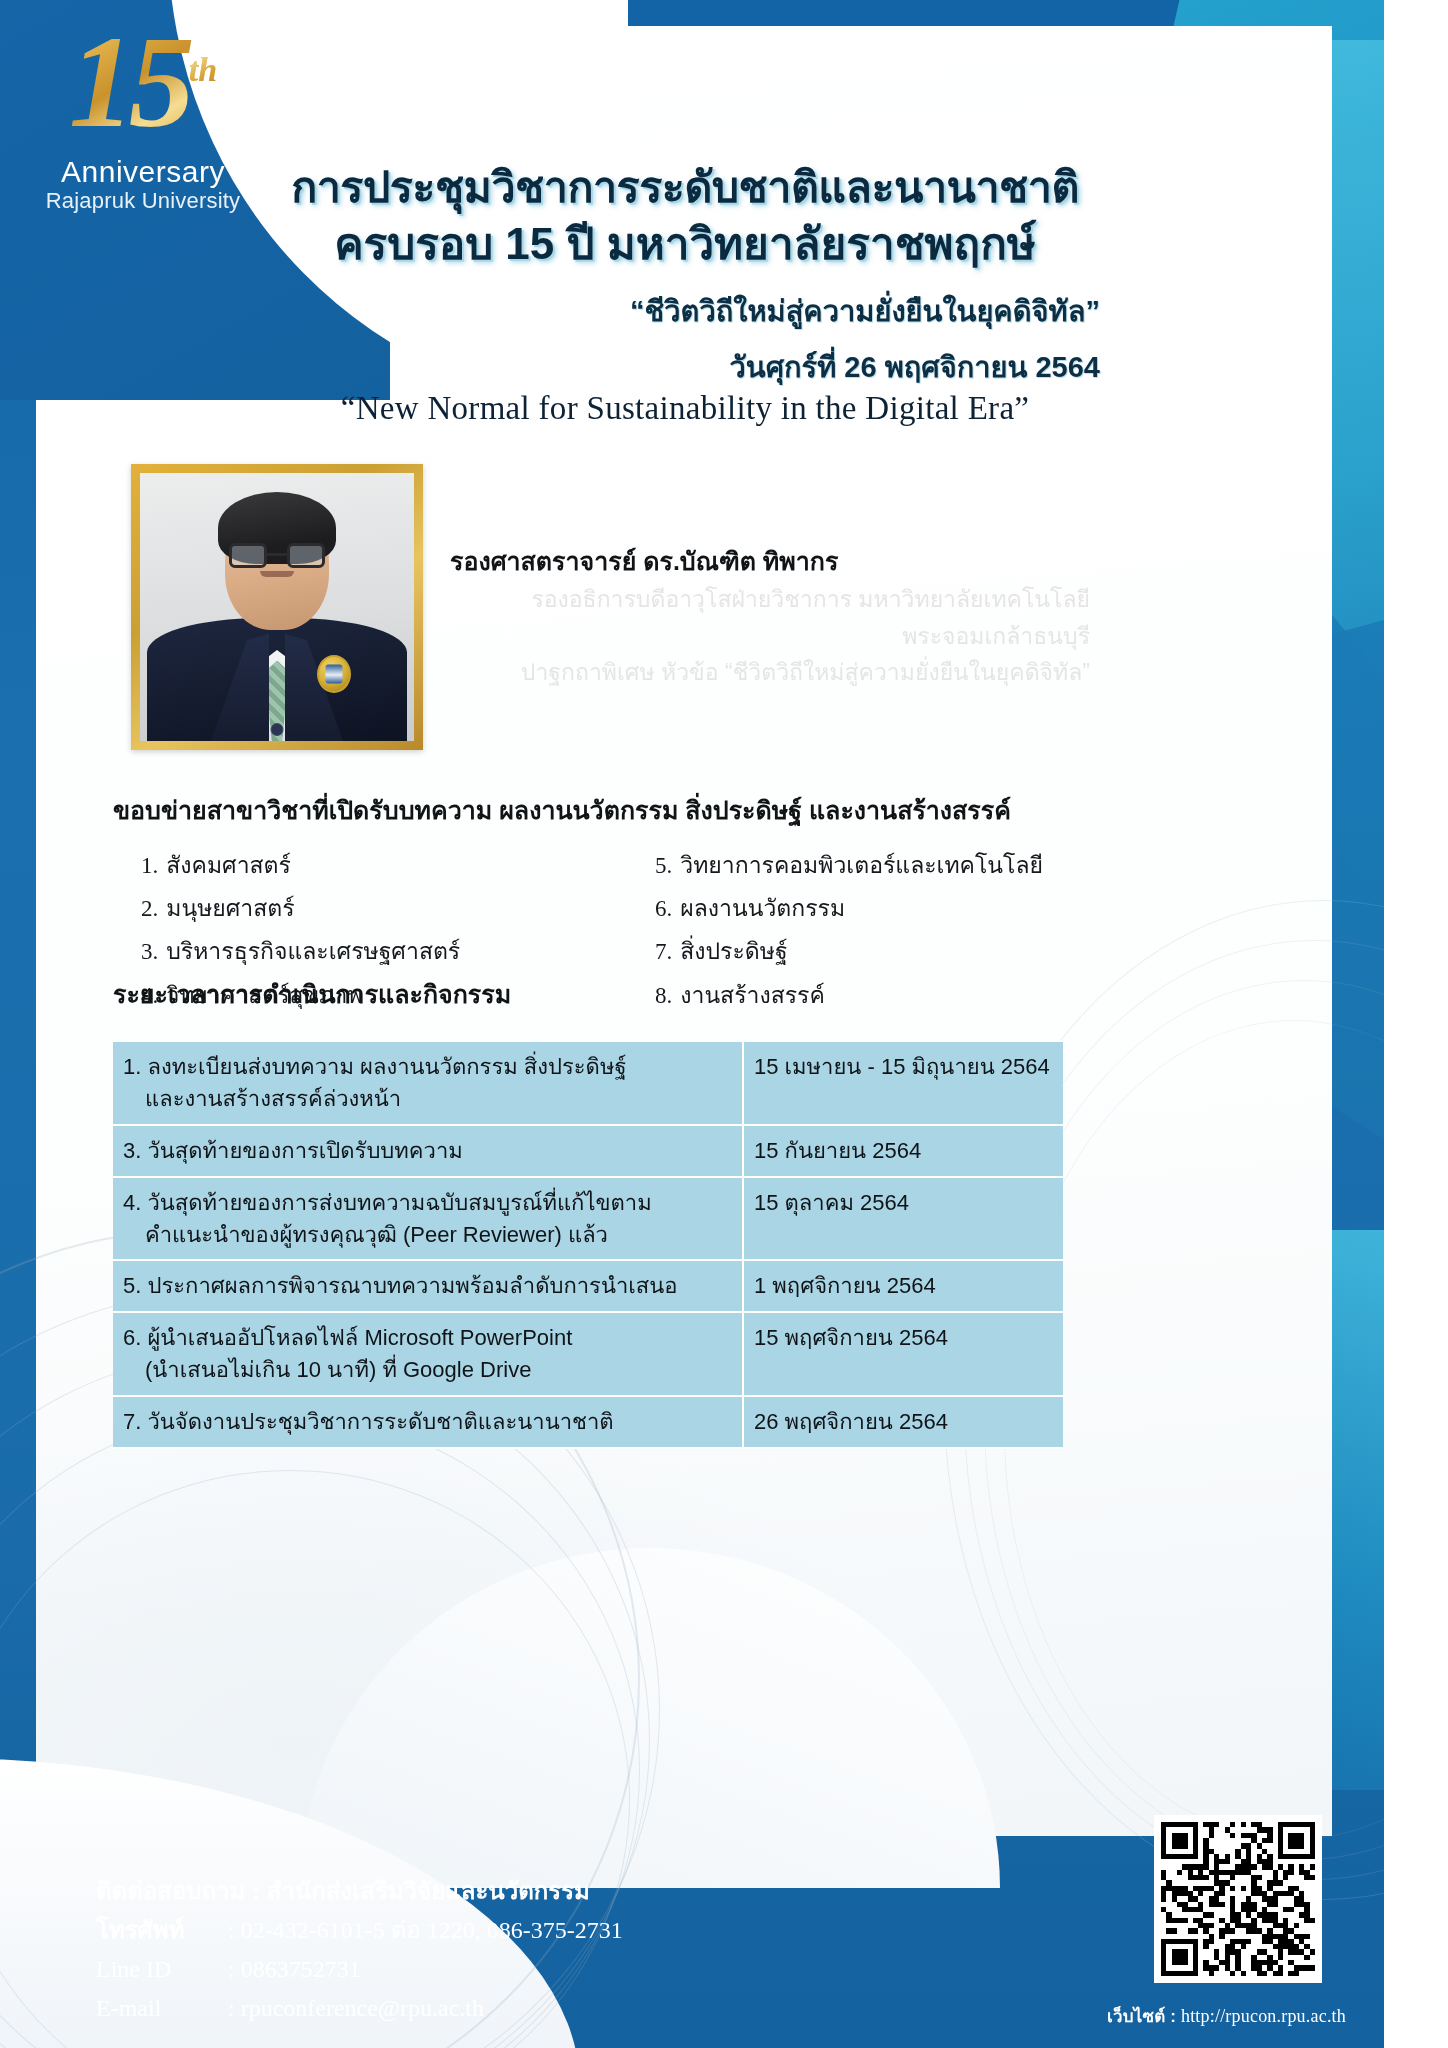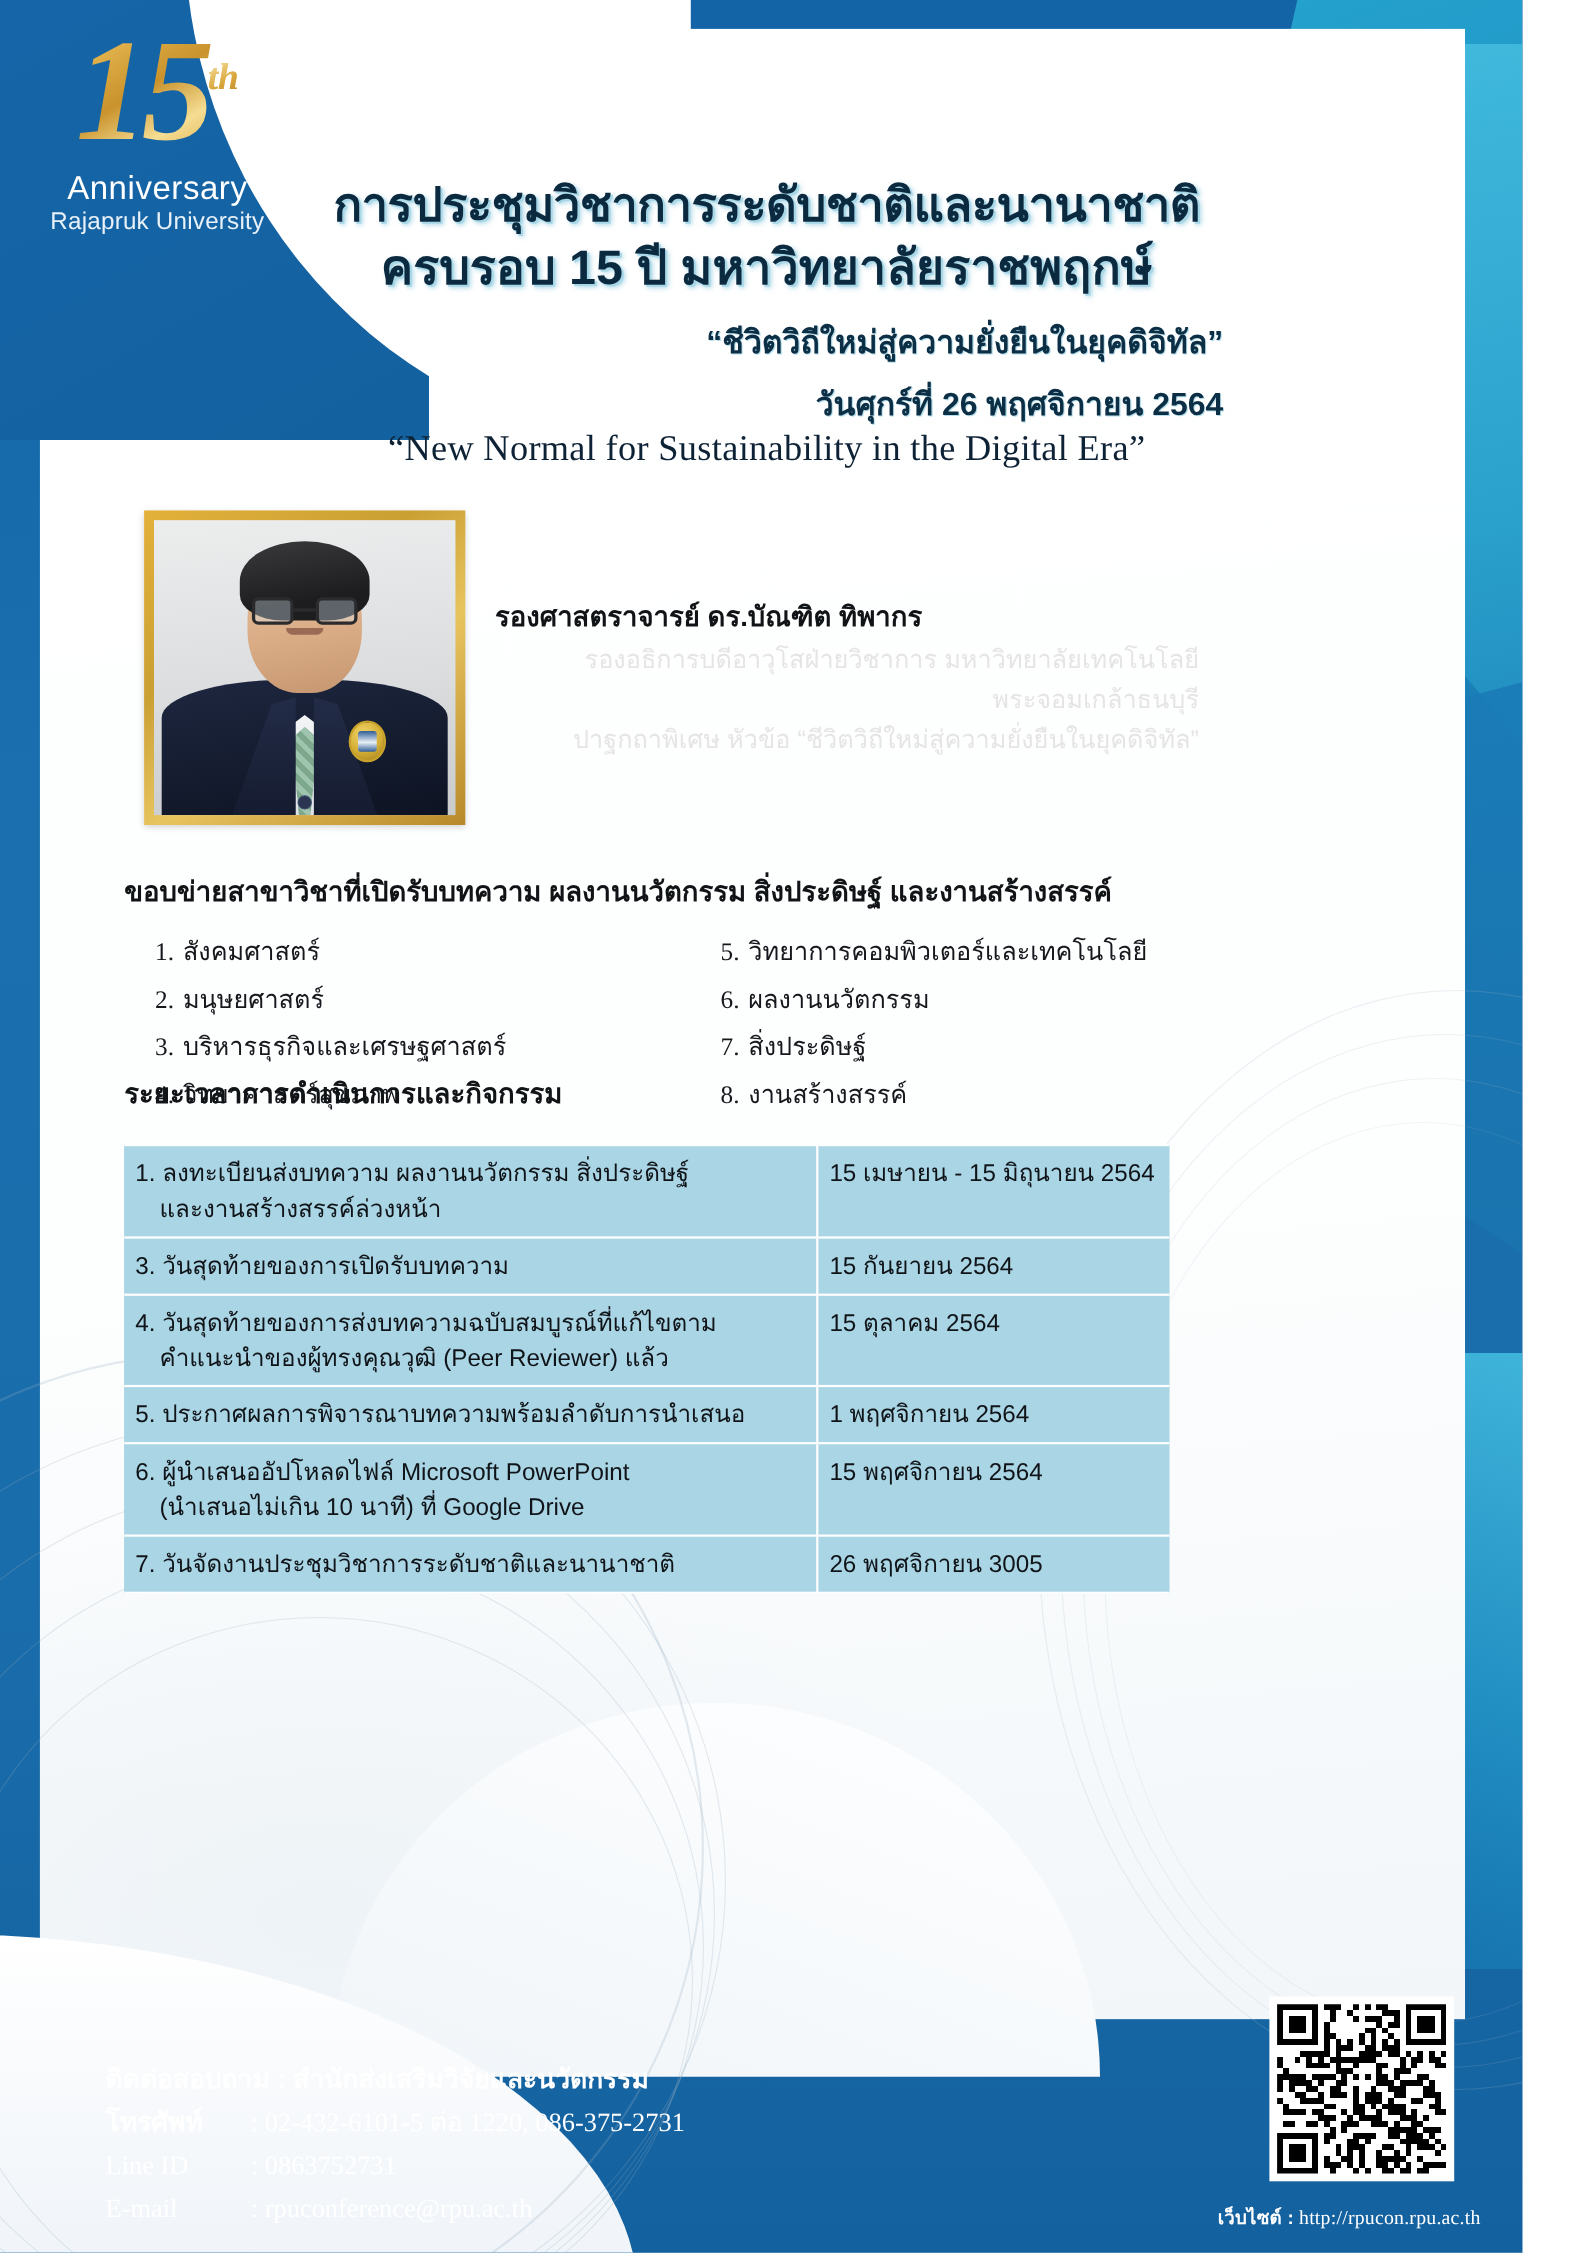--- a/index.html
+++ b/index.html
@@ -121,21 +121,21 @@
   .logo-ann{
     color:#ffffff; font-size:30px; font-weight:400;
     letter-spacing:.5px; margin-top:8px; line-height:1.05;
   }
   .logo-uni{
     color:#e8f1f8; font-size:22px; font-weight:400; letter-spacing:.2px;
   }
 
   
   .title-block{
-    position:absolute; left:282px; top:160px; width:830px;
+    position:absolute; left:270px; top:160px; width:830px;
     text-align:center; z-index:5;
   }
   .t-main{
     font-family:"Liberation Sans", sans-serif;
     font-size:43px; font-weight:700; color:#0b2a3f;
     line-height:1.26;
     text-shadow:2px 2px 0 #a8d8e8, 3px 3px 5px rgba(120,190,215,.65);
     letter-spacing:-.5px;
   }
   .t-main2{
@@ -462,21 +462,21 @@
           <tr>
             <td class="c-act">5. ประกาศผลการพิจารณาบทความพร้อมลำดับการนำเสนอ</td>
             <td class="c-date">1 พฤศจิกายน 2564</td>
           </tr>
           <tr>
             <td class="c-act">6. ผู้นำเสนออัปโหลดไฟล์ Microsoft PowerPoint<span class="tl-sub">(นำเสนอไม่เกิน 10 นาที) ที่ Google Drive</span></td>
             <td class="c-date">15 พฤศจิกายน 2564</td>
           </tr>
           <tr>
             <td class="c-act">7. วันจัดงานประชุมวิชาการระดับชาติและนานาชาติ</td>
-            <td class="c-date">26 พฤศจิกายน 3005</td>
+            <td class="c-date">26 พฤศจิกายน 2564</td>
           </tr>
         </tbody>
     </table>
   </div>
 
   <div class="qr-box">
     <svg class="qr-canvas" id="qr-svg" viewBox="0 0 29 29" shape-rendering="crispEdges">
         <rect width="29" height="29" fill="#ffffff"></rect>
         <rect x="0" y="0" width="1" height="1" fill="#000000"></rect>
         <rect x="1" y="0" width="1" height="1" fill="#000000"></rect>

